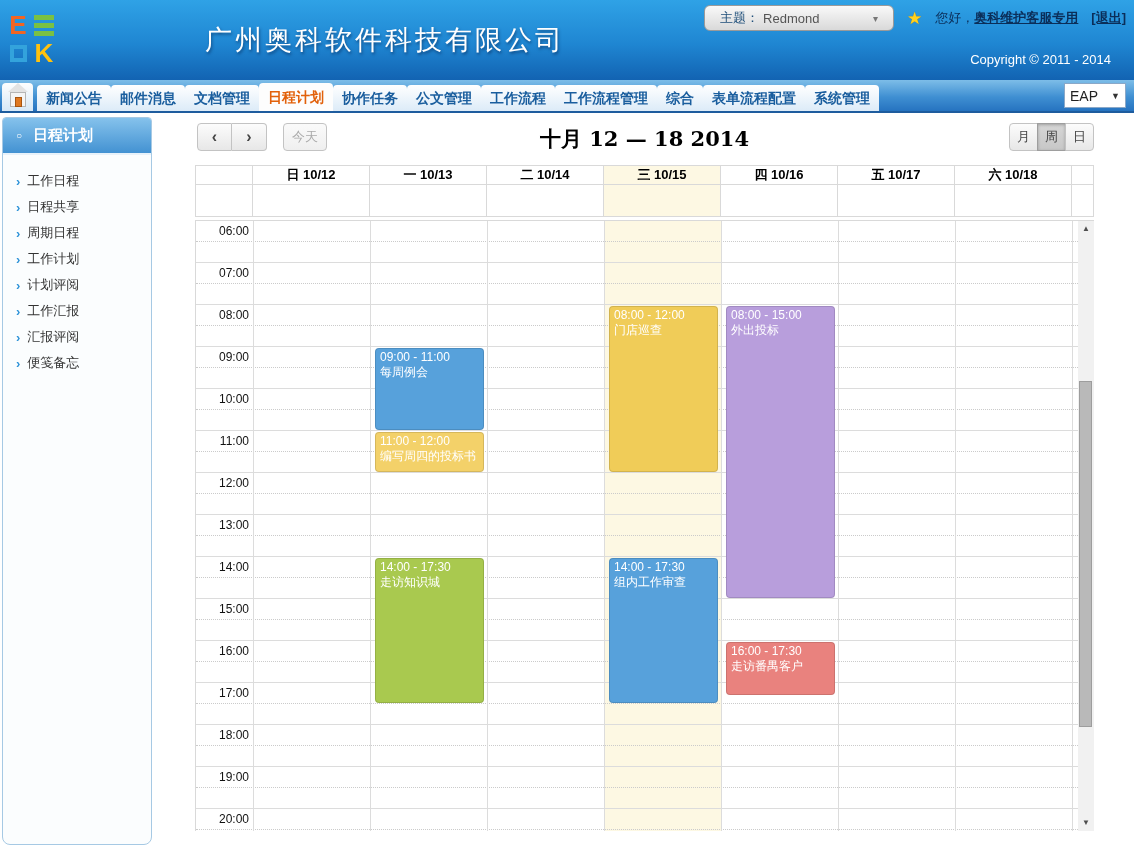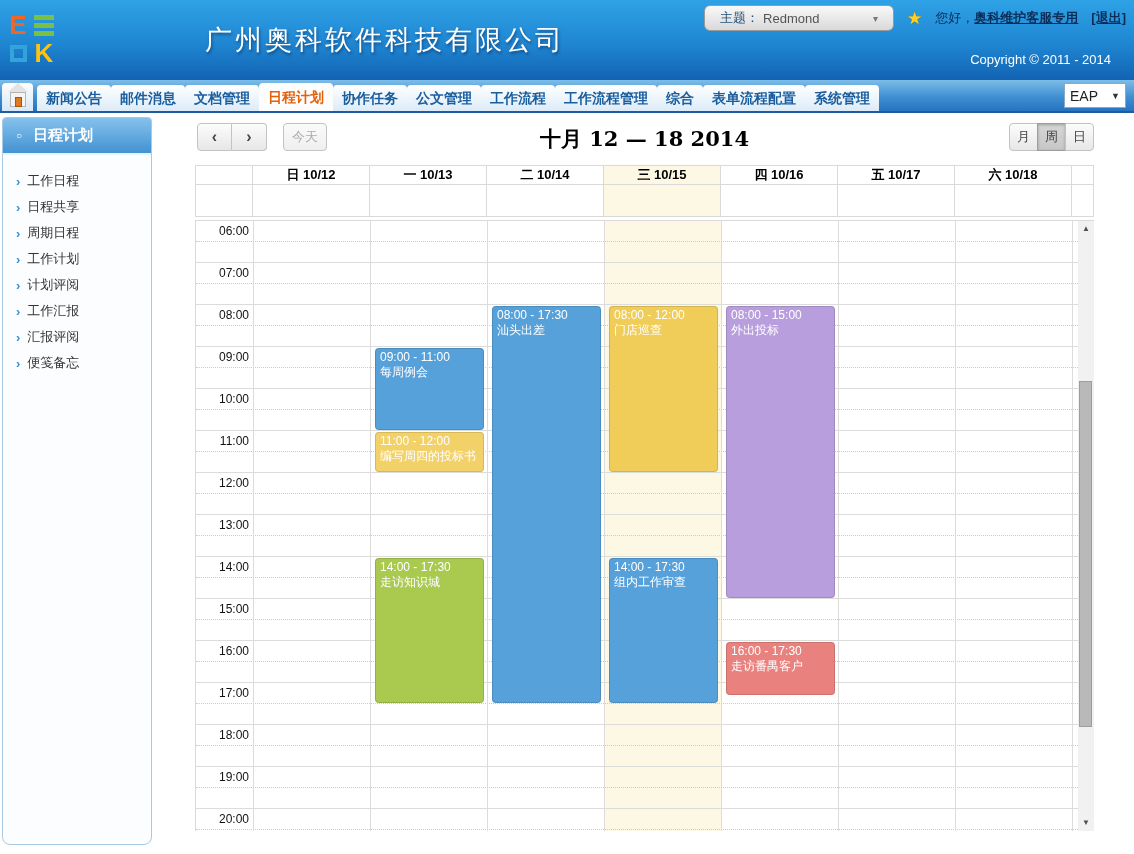--- a/index.html
+++ b/index.html
@@ -331,24 +331,20 @@
             <span class="ln">每周例会</span>
           </div>
           <div class="event" style="top: 211px; left: 179px; height: 40px; background: rgb(243, 209, 105);">
             <span class="ln">11:00 - 12:00</span>
             <span class="ln">编写周四的投标书</span>
           </div>
           <div class="event" style="top: 337px; left: 179px; height: 145px; background: rgb(169, 201, 79);">
             <span class="ln">14:00 - 17:30</span>
             <span class="ln">走访知识城</span>
           </div>
-          <div class="event" style="top: 85px; left: 296px; height: 397px; background: rgb(87, 161, 219);">
-            <span class="ln">08:00 - 17:30</span>
-            <span class="ln">汕头出差</span>
-          </div>
           <div class="event" style="top: 85px; left: 413px; height: 166px; background: rgb(240, 204, 88);">
             <span class="ln">08:00 - 12:00</span>
             <span class="ln">门店巡查</span>
           </div>
           <div class="event" style="top: 337px; left: 413px; height: 145px; background: rgb(87, 161, 219);">
             <span class="ln">14:00 - 17:30</span>
             <span class="ln">组内工作审查</span>
           </div>
           <div class="event" style="top: 85px; left: 530px; height: 292px; background: rgb(184, 158, 220);">
             <span class="ln">08:00 - 15:00</span>

